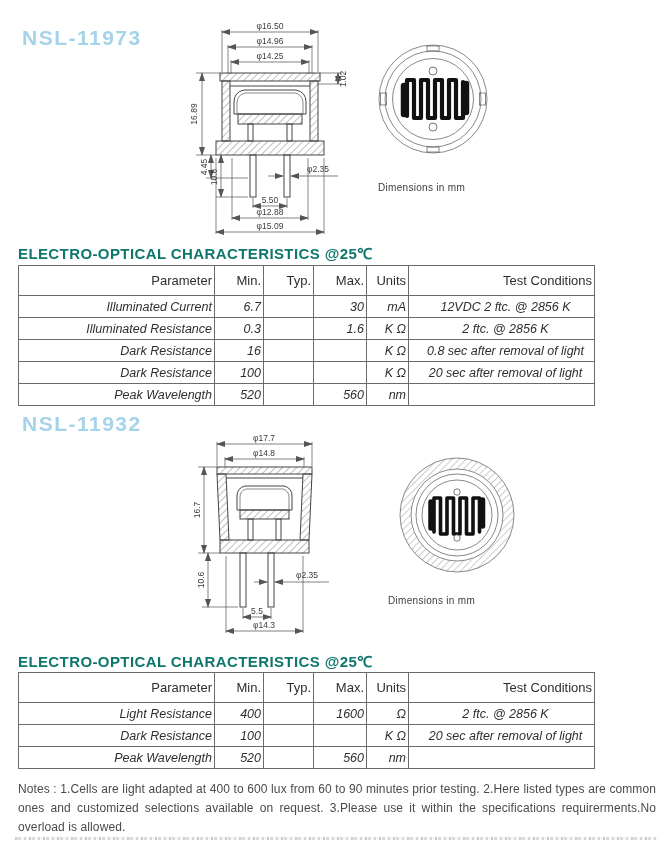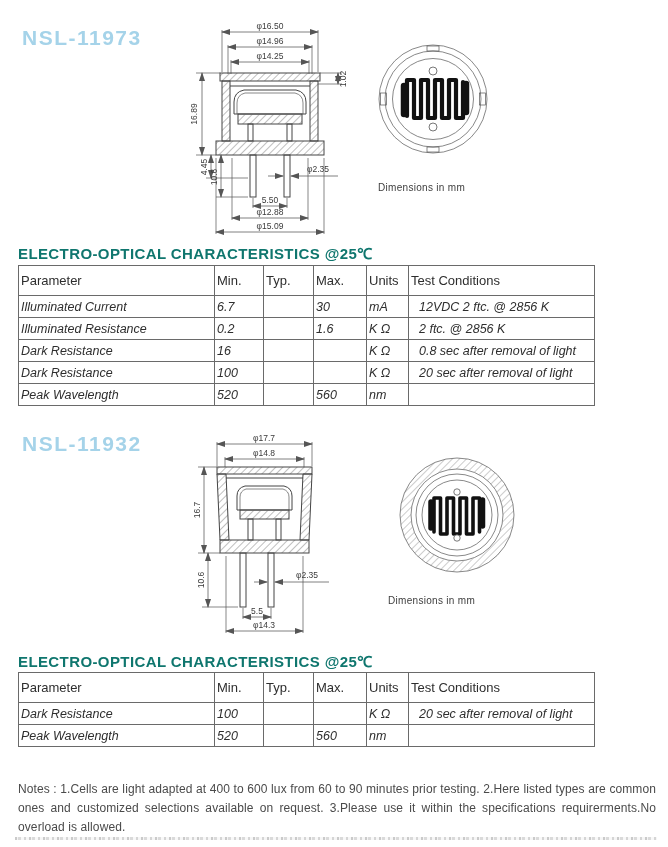--- a/index.html
+++ b/index.html
@@ -34,28 +34,28 @@
     border-collapse:collapse;
     table-layout:fixed;
     width:576px;
     background:#fff;
   }
   table.eo th, table.eo td{
     border:1px solid #6a6a6a;
     font-weight:400;
     font-size:12.5px;
     color:#2e2e2e;
-    text-align:left;
+    text-align:right;
     padding:0 2px;
     overflow:hidden;
     white-space:nowrap;
   }
   table.eo th{height:29px;font-size:13px;}
   table.eo td{height:21px;font-style:italic;}
-  table.eo td.cond, table.eo th.cond{text-align:left;padding-left:10px;}
+  table.eo td.cond, table.eo th.cond{text-align:center;padding-left:10px;}
   col.c-param{width:196px;}
   col.c-min{width:49px;}
   col.c-typ{width:50px;}
   col.c-max{width:53px;}
   col.c-units{width:42px;}
   col.c-cond{width:186px;}
   .notes{
     font-size:12px;
     line-height:1.6;
     color:#4a4a4a;
@@ -212,21 +212,21 @@
   <tr>
     <td>Illuminated Current</td>
     <td>6.7</td>
     <td></td>
     <td>30</td>
     <td>mA</td>
     <td class="cond">12VDC  2 ftc. @ 2856 K</td>
   </tr>
   <tr>
     <td>Illuminated Resistance</td>
-    <td>0.2</td>
+    <td>0.3</td>
     <td></td>
     <td>1.6</td>
     <td>K Ω</td>
     <td class="cond">2 ftc. @ 2856 K</td>
   </tr>
   <tr>
     <td>Dark Resistance</td>
     <td>16</td>
     <td></td>
     <td></td>
@@ -245,21 +245,21 @@
     <td>Peak Wavelength</td>
     <td>520</td>
     <td></td>
     <td>560</td>
     <td>nm</td>
     <td class="cond"></td>
   </tr>
 </tbody>
   </table>
 
-<div class="abs product-title" style="left:22px;top:432px;">NSL-11932</div>
+<div class="abs product-title" style="left:22px;top:412px;">NSL-11932</div>
 
 <div class="abs" style="left:192px;top:430px;">
 <svg width="170" height="212" viewBox="0 0 170 212">
   <defs>
     <marker id="d2a" markerWidth="9" markerHeight="6" refX="8" refY="3" orient="auto-start-reverse" markerUnits="userSpaceOnUse">
       <path d="M0 0 L9 3 L0 6 Z" fill="#555"></path>
     </marker>
     <pattern id="d2h" patternUnits="userSpaceOnUse" width="5" height="5" patternTransform="rotate(45)">
       <line x1="0" y1="0" x2="0" y2="5" stroke="#8a8a8a" stroke-width="1.1"></line>
     </pattern>
@@ -355,20 +355,28 @@
   <tbody>
       <tr>
     <th>Parameter</th>
     <th>Min.</th>
     <th>Typ.</th>
     <th>Max.</th>
     <th>Units</th>
     <th>Test Conditions</th>
   </tr>
   <tr>
+    <td>Light Resistance</td>
+    <td>400</td>
+    <td></td>
+    <td>1600</td>
+    <td>Ω</td>
+    <td class="cond">2 ftc. @ 2856 K</td>
+  </tr>
+  <tr>
     <td>Dark Resistance</td>
     <td>100</td>
     <td></td>
     <td></td>
     <td>K Ω</td>
     <td class="cond">20 sec after removal of light</td>
   </tr>
   <tr>
     <td>Peak Wavelength</td>
     <td>520</td>

